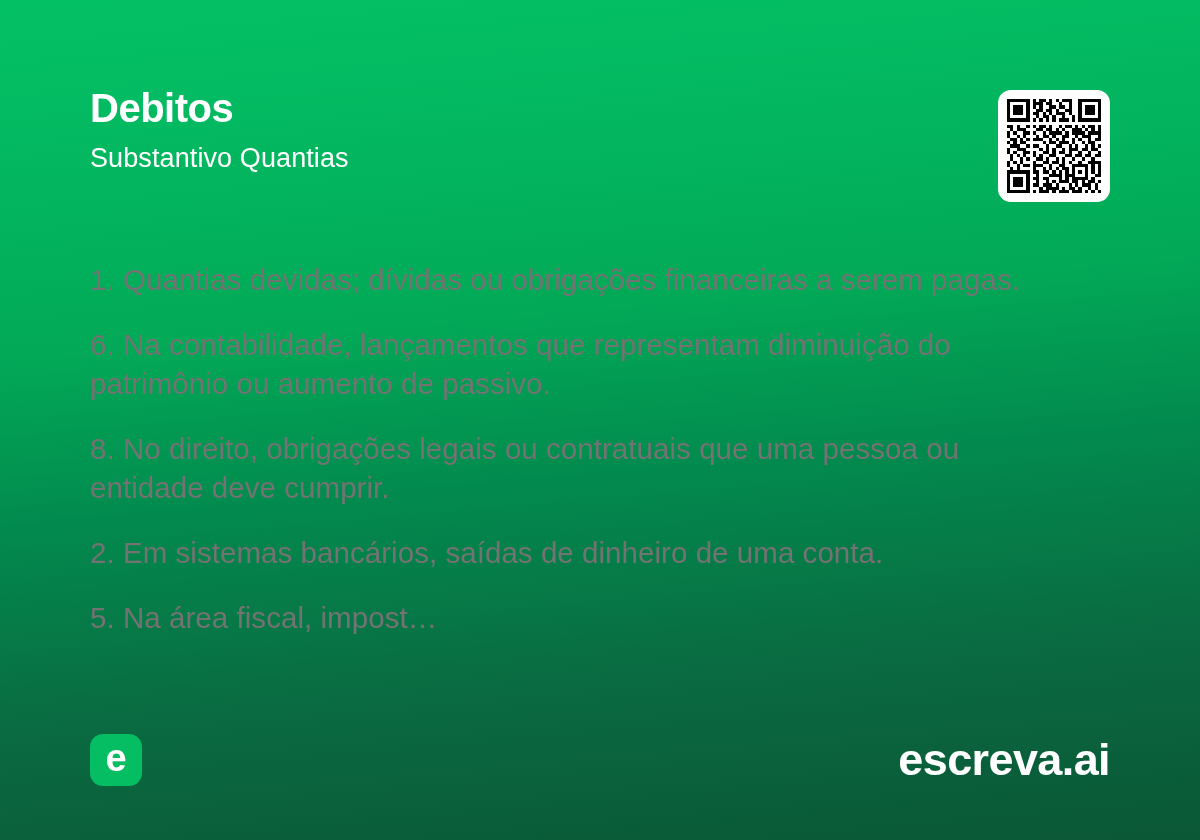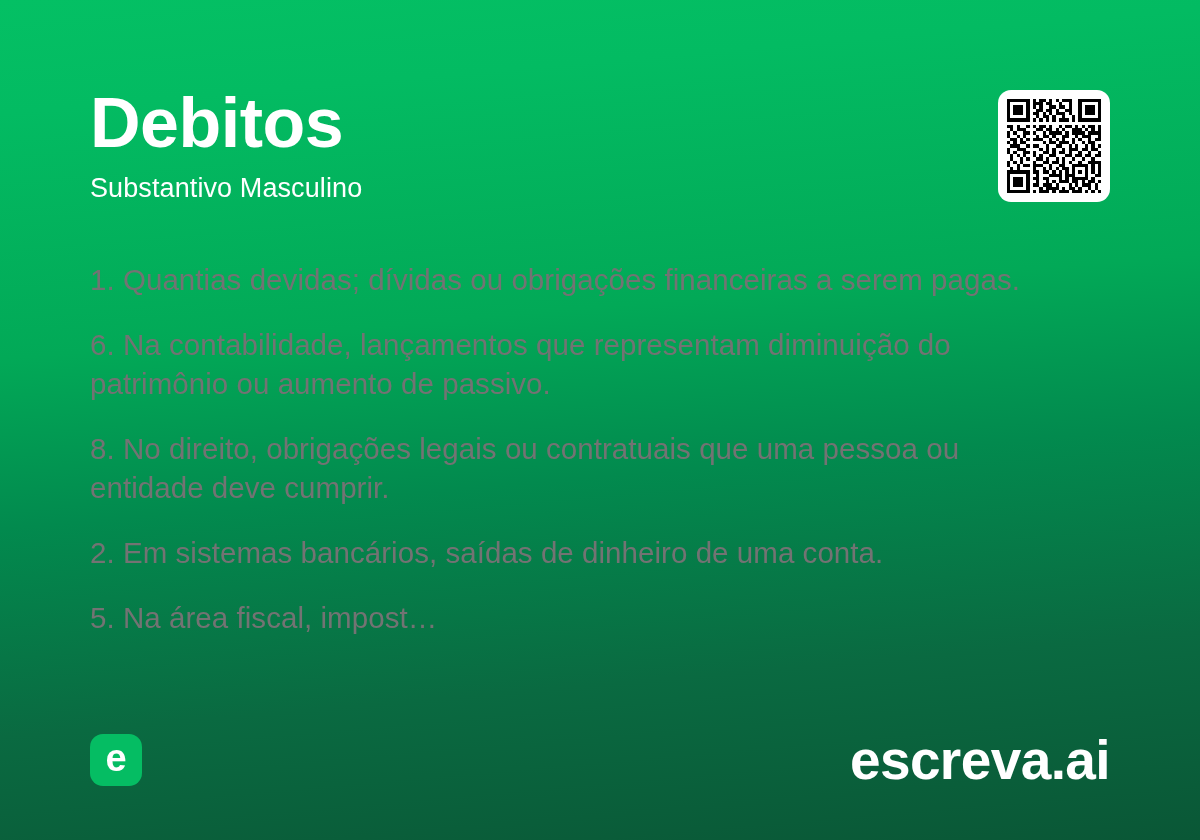--- a/index.html
+++ b/index.html
@@ -31,21 +31,21 @@
     padding:88px 90px 0 90px;
   }
 
   
   .header {
     position:relative;
     height:120px;
   }
 
   .word-title {
-    font-size:70px;
+    font-size:40px;
     font-weight:700;
     letter-spacing:-0.5px;
     line-height:1.02;
     color:#ffffff;
   }
 
   .word-subtitle {
     margin-top:14px;
     font-size:27px;
     font-weight:400;
@@ -105,34 +105,34 @@
   }
   .logo-tile .glyph {
     font-size:38px;
     font-weight:700;
     line-height:1;
     color:#ffffff;
     transform:translateY(-2px);
   }
 
   .brand {
-    font-size:55px;
+    font-size:45px;
     font-weight:700;
     letter-spacing:-0.6px;
     color:#ffffff;
   }
 </style>
 </head>
 <body>
 
 <div class="card">
 
   <div class="header">
     <div class="word-title">Debitos</div>
-    <div class="word-subtitle">Substantivo Masculino</div>
+    <div class="word-subtitle">Substantivo Quantias</div>
 
     <div class="qr-wrap">
       <svg viewBox="0 0 29 29" shape-rendering="crispEdges">
         <rect width="29" height="29" fill="#ffffff"></rect>
         <g fill="#000000">
 
           <rect x="0" y="0" width="7" height="1"></rect>
             <rect x="0" y="6" width="7" height="1"></rect>
           <rect x="0" y="0" width="1" height="7"></rect>
             <rect x="6" y="0" width="1" height="7"></rect>

